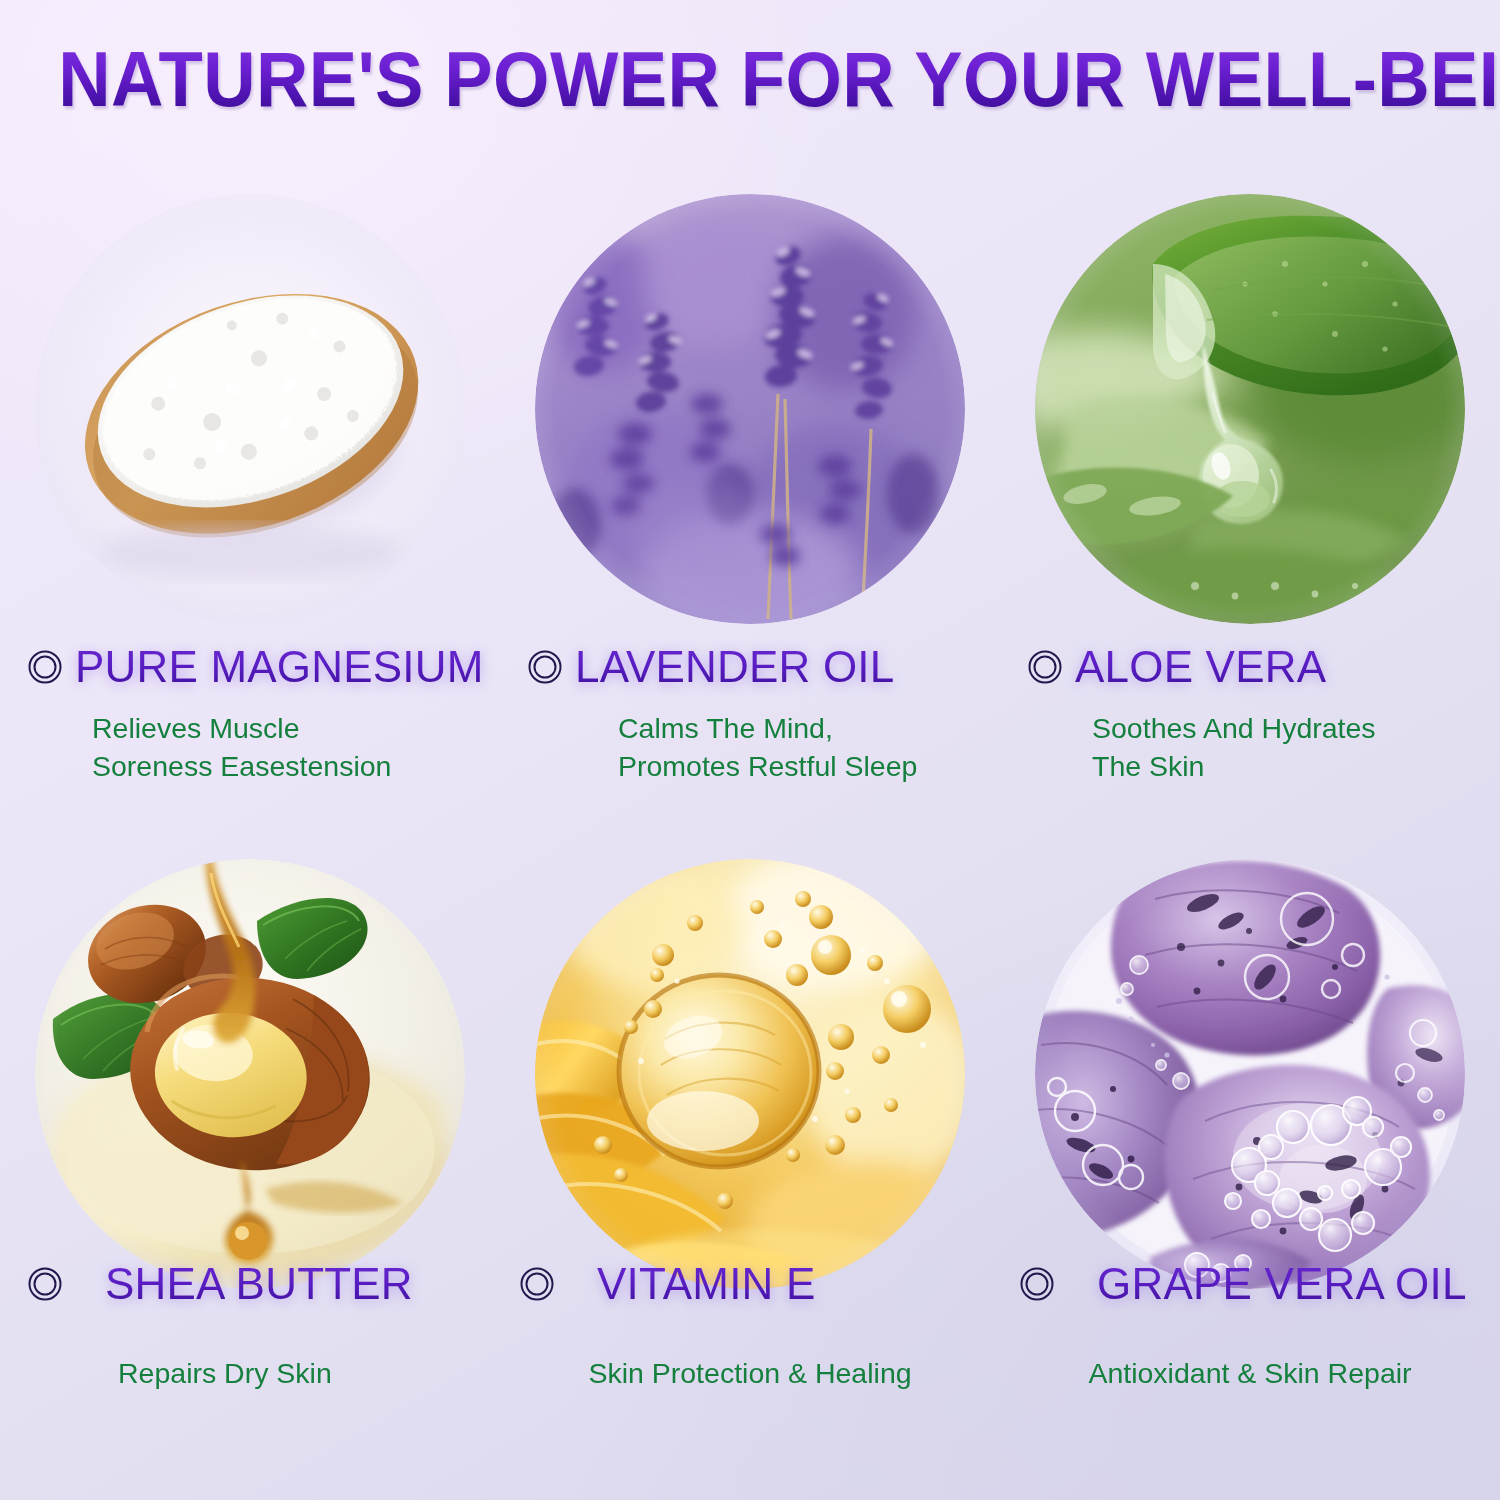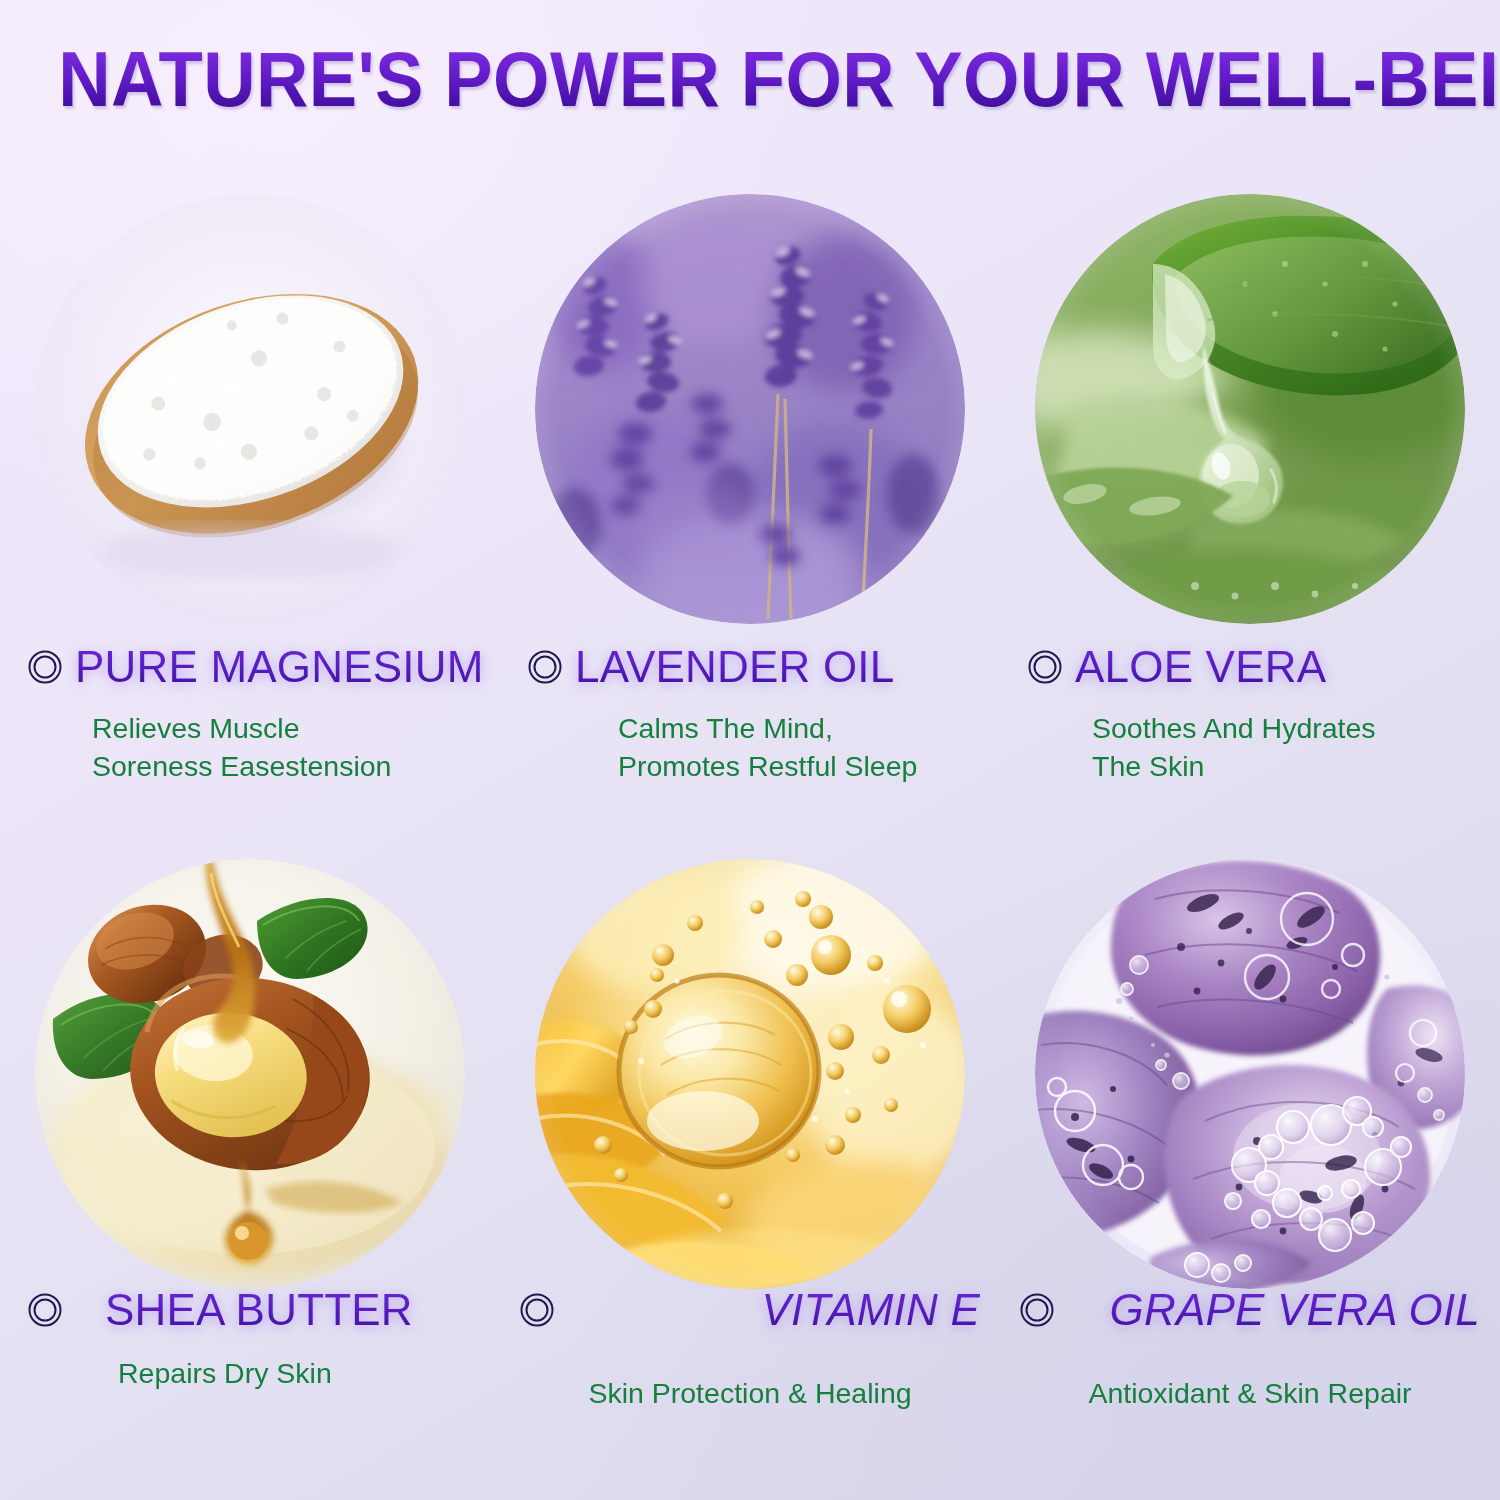--- a/index.html
+++ b/index.html
@@ -52,22 +52,22 @@
   }
   .imgbox svg { display:block; width:430px; height:430px; }
 
   
   .label {
     position:absolute; left:0; width:500px;
     display:flex; align-items:center; gap:13px;
     padding:0 20px;
   }
   .label.r1 { top:492px; }
-  .label.r2 { top:470px;gap:43px; }
-  .label.center { justify-content:space-between;font-style:italic; }
+  .label.r2 { top:444px;gap:43px; }
+  .label.center { justify-content:flex-start; }
   .label.left    { justify-content:flex-start; padding-left:28px; }
 
   .ring { flex:0 0 auto; width:34px; height:34px; }
   .ring svg { display:block; }
 
   .ingredient-name {
     font-size:44px;
     font-weight:normal;
     letter-spacing:0.2px;
     white-space:nowrap;
@@ -81,21 +81,21 @@
 
   .desc {
     position:absolute; left:0; width:500px;
     font-size:28.5px; line-height:1.32; color:#15803d;
   }
   .desc.r1 { top:560px; }
   .desc.r2 { top:540px; }
   .desc span { display:block; white-space:nowrap; }
   .desc.al-left   { text-align:left;   padding-left:92px; }
   .desc.al-left2  { text-align:left;   padding-left:118px; }
-  .desc.al-c      { text-align:center;margin-top:20px; }
+  .desc.al-c      { text-align:center; }
 </style>
 </head>
 <body>
 
 <div class="poster">
 
   <div class="title-wrap">
     <div class="title">NATURE'S POWER FOR YOUR WELL-BEING</div>
   </div>
 

